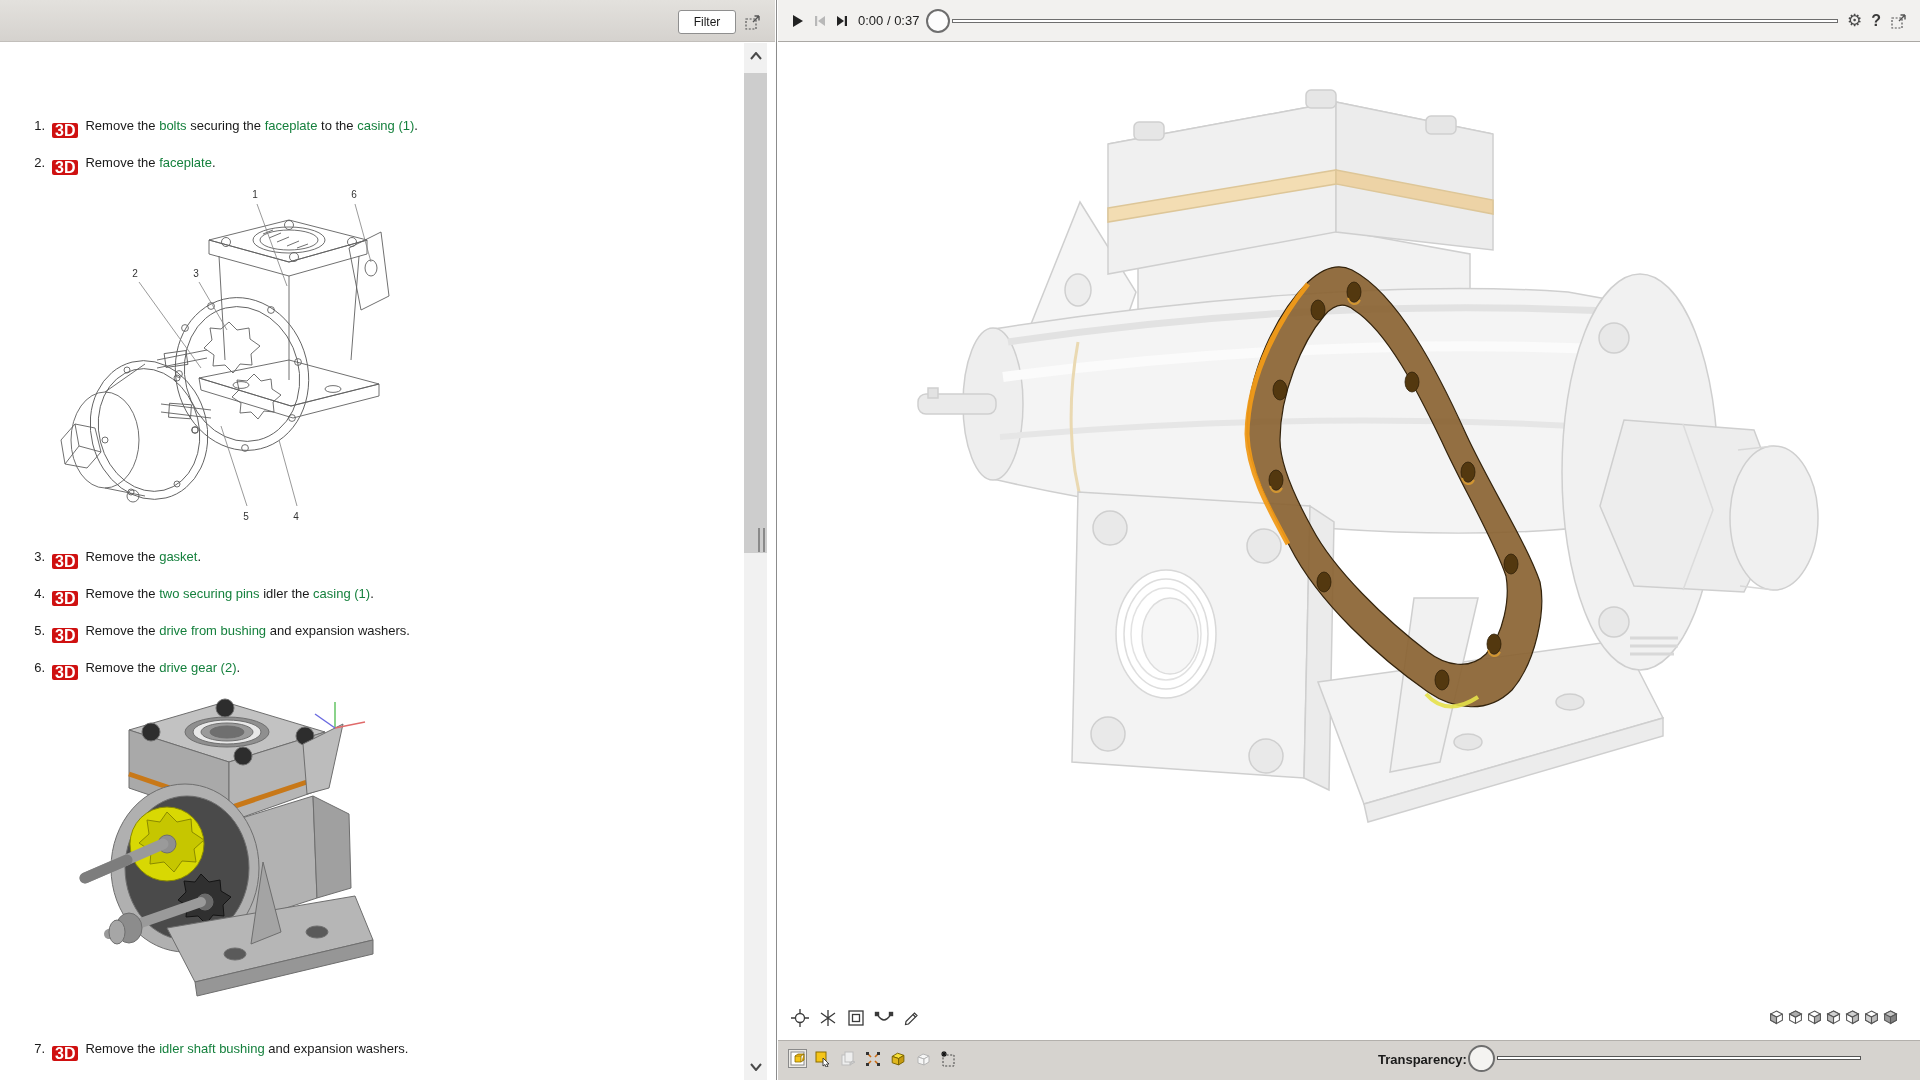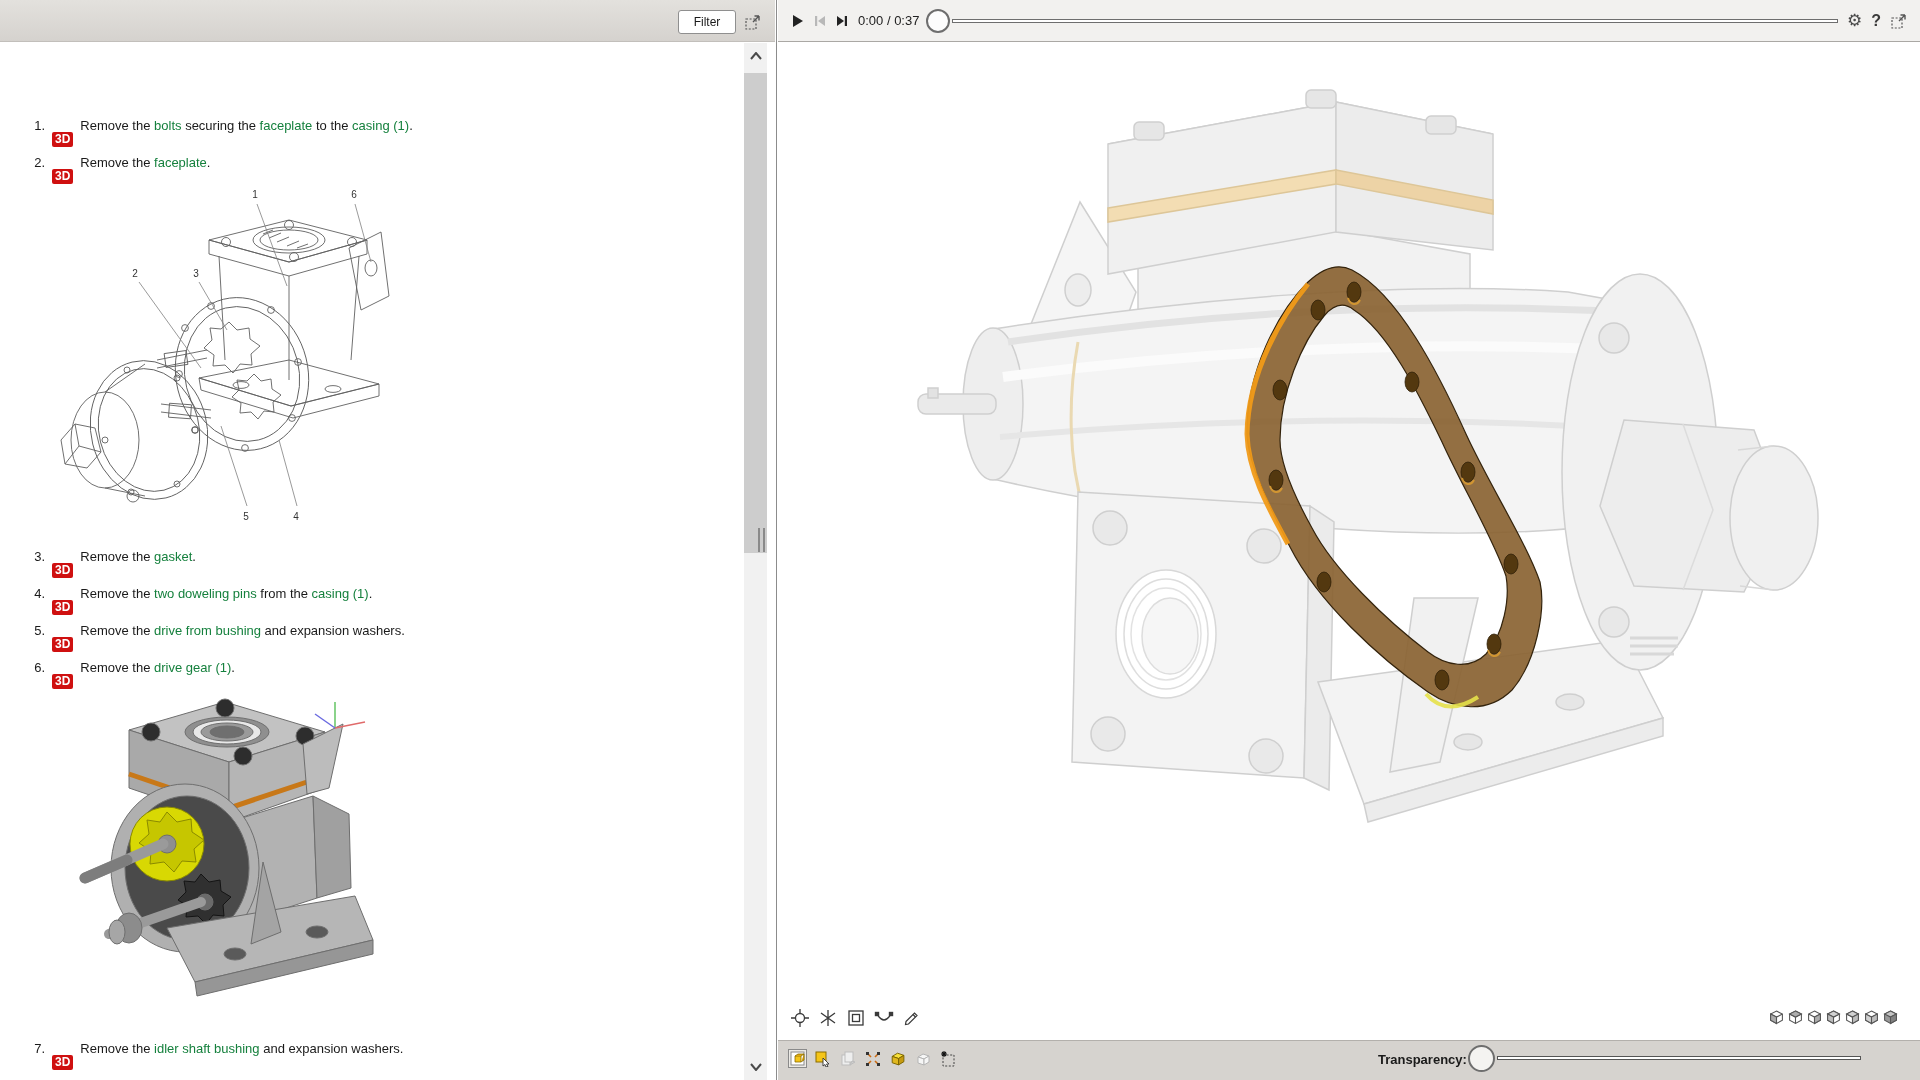--- a/index.html
+++ b/index.html
@@ -12,22 +12,22 @@
     background:linear-gradient(#e3e1dd,#d5d2ce);border-bottom:1px solid #c2bfbb;}
   .filter-btn{position:absolute;left:678px;top:10px;width:58px;height:24px;background:#fff;
     border:1px solid #8f8f8f;border-radius:3px;font-family:"Liberation Sans",sans-serif;
     font-size:12px;color:#1a1a1a;text-align:center;line-height:22px;padding:0;cursor:pointer;}
   .popout{position:absolute;left:744px;top:13px;width:18px;height:18px;display:block;}
 
   .page-title{position:absolute;left:17px;top:62px;margin:0;font-size:25px;font-weight:bold;color:#111;}
 
   .step{position:absolute;left:30px;display:flex;align-items:flex-start;gap:7px;font-size:13px;line-height:17px;white-space:nowrap;}
   .step-num{width:15px;text-align:right;flex:0 0 auto;}
-  .step-badge{flex:0 0 auto;background:#cf1010;color:#fff;font-weight:bold;font-size:12px;
-    line-height:13px;padding:1px 3px;border-radius:2px;margin-top:15px;}
+  .step-badge{flex:0 0 auto;background:#cf1010;color:#fff;font-weight:bold;font-size:16px;
+    line-height:13px;padding:1px 3px;border-radius:2px;margin-top:6px;}
   .step-text .link{color:#15803d;text-decoration:none;cursor:pointer;}
   .illus{position:absolute;}
 
   
   .sbar{position:absolute;left:744px;top:43px;width:23px;height:1037px;background:#f1f1f1;}
   .sb-btn{position:absolute;left:0;width:23px;height:26px;background:#f1f1f1;display:flex;align-items:center;justify-content:center;}
   .sb-up{top:0;}
   .sb-down{bottom:0;}
   .sb-thumb{position:absolute;left:0;top:30px;width:23px;height:480px;background:#cdcdcd;}
 
@@ -95,31 +95,31 @@
       <span class="step-text"><span>Remove the </span><span class="link">faceplate</span><span>.</span></span>
     </div>
     <div class="step" style="top:548px">
       <span class="step-num">3.</span>
       <span class="step-badge">3D</span>
       <span class="step-text"><span>Remove the </span><span class="link">gasket</span><span>.</span></span>
     </div>
     <div class="step" style="top:585px">
       <span class="step-num">4.</span>
       <span class="step-badge">3D</span>
-      <span class="step-text"><span>Remove the </span><span class="link">two doweling pins</span><span> from the </span><span class="link">casing (1)</span><span>.</span></span>
+      <span class="step-text"><span>Remove the </span><span class="link">two securing pins</span><span> idler the </span><span class="link">casing (1)</span><span>.</span></span>
     </div>
     <div class="step" style="top:622px">
       <span class="step-num">5.</span>
       <span class="step-badge">3D</span>
       <span class="step-text"><span>Remove the </span><span class="link">drive from bushing</span><span> and expansion washers.</span></span>
     </div>
     <div class="step" style="top:659px">
       <span class="step-num">6.</span>
       <span class="step-badge">3D</span>
-      <span class="step-text"><span>Remove the </span><span class="link">drive gear (1)</span><span>.</span></span>
+      <span class="step-text"><span>Remove the </span><span class="link">drive gear (2)</span><span>.</span></span>
     </div>
     <div class="step" style="top:1040px">
       <span class="step-num">7.</span>
       <span class="step-badge">3D</span>
       <span class="step-text"><span>Remove the </span><span class="link">idler shaft bushing</span><span> and expansion washers.</span></span>
     </div>
 
     <div class="illus" style="left:49px;top:178px;width:343px;height:349px">
       <svg width="343" height="349" viewBox="0 0 343 349" fill="none" stroke="#606060" stroke-width="0.9">
 

